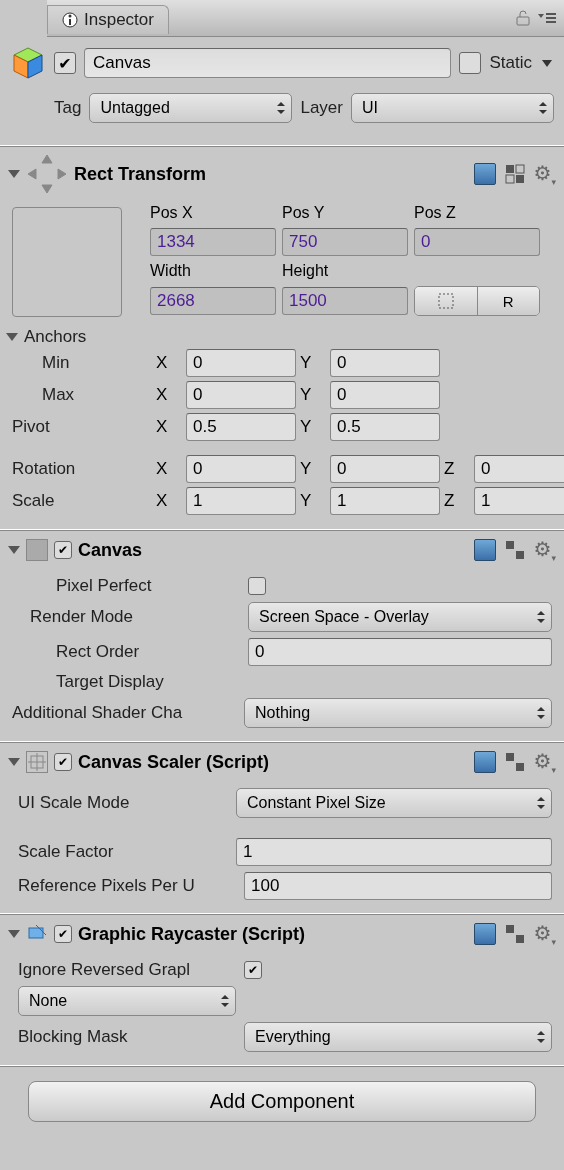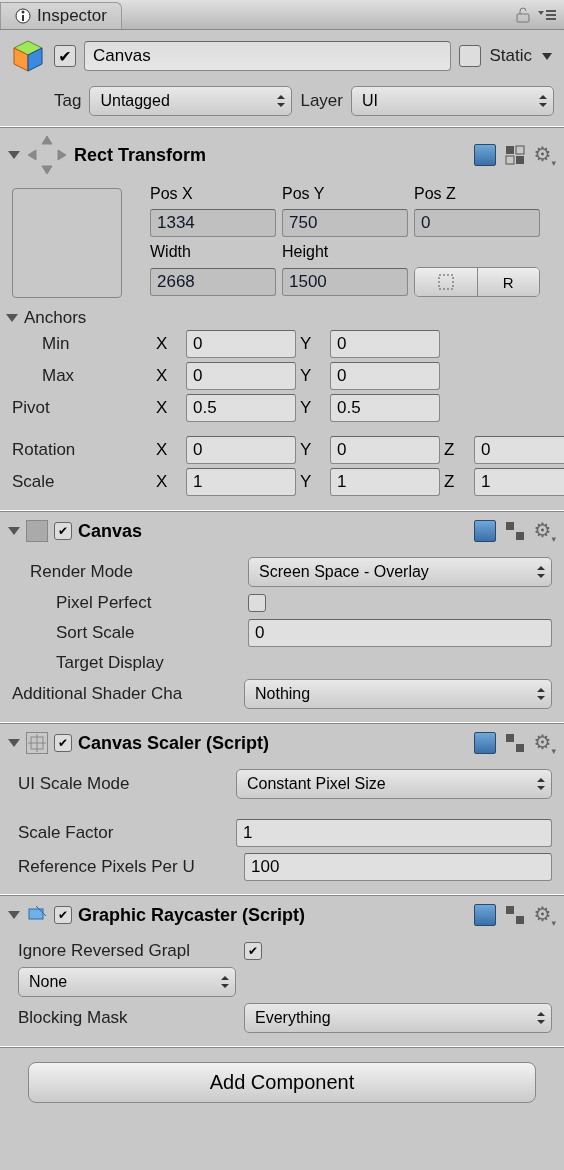--- a/index.html
+++ b/index.html
@@ -6,24 +6,26 @@
   body {
     width: 564px;
     height: 1170px;
     background: #c8c8c8;
     font-family: "Lucida Grande", Arial, sans-serif;
     font-size: 16px;
     color: #000;
     overflow: hidden;
   }
   .tab-bar {
-    height: 30px;
+    height: 37px;
     background: linear-gradient(#e0e0e0, #b8b8b8);
     border-bottom: 1px solid #888;
     display: flex;
+    align-items: center;
+    margin-left: 47px;
   }
   .tab {
     background: linear-gradient(#d6d6d6, #c2c2c2);
     border: 1px solid #999;
     border-bottom: none;
     padding: 4px 14px;
     display: flex;
     align-items: center;
     gap: 6px;
     border-top-right-radius: 6px;
@@ -101,21 +103,21 @@
   .dropdown .arr-down {
     position: absolute;
     right: 6px;
     bottom: 8px;
     border-left: 4px solid transparent;
     border-right: 4px solid transparent;
     border-top: 4px solid #333;
   }
   .tag-layer-row {
     background: #c8c8c8;
-    padding: 4px 10px 10px 54px;
+    padding: 4px 10px 22px 54px;
     display: flex;
     align-items: center;
     gap: 8px;
   }
   .lbl { font-size: 17px; color: #222; }
   .lbl.dim { color: #888; }
 
   .section-sep {
     height: 2px;
     background: #888;
@@ -180,21 +182,21 @@
     border: 1px solid #888;
     border-top-color: #666;
     border-radius: 3px;
     padding: 3px 6px;
     font-size: 17px;
     height: 28px;
     width: 100%;
   }
   .num-input.ro {
     background: #c0c0c0;
-    color: #0f172a;
+    color: #4c1d95;
   }
   .btn-group {
     display: flex;
     border: 1px solid #888;
     border-radius: 5px;
     overflow: hidden;
     height: 30px;
   }
   .btn-group > div {
     flex: 1;
@@ -457,33 +459,33 @@
   <div class="comp-icons">
     <div class="help-book"></div>
     <svg width="22" height="22">
         <rect x="2" y="2" width="8" height="8" fill="#555"></rect>
         <rect x="12" y="12" width="8" height="8" fill="#555"></rect>
       </svg>
     <span class="gear">⚙<sub style="font-size:9px">▾</sub></span>
   </div>
 </div>
 <div class="kv-rows">
+  <div class="kv-row" style="padding-left:26px;grid-template-columns:184px 1fr">
+    <span class="lbl">Pixel Perfect</span>
+    <div class="check small"></div>
+  </div>
   <div class="kv-row">
     <span class="lbl">Render Mode</span>
     <div class="dropdown">
         <span>Screen Space - Overlay</span>
         <span class="arr-down"></span>
       </div>
   </div>
   <div class="kv-row" style="padding-left:26px;grid-template-columns:184px 1fr">
-    <span class="lbl">Pixel Perfect</span>
-    <div class="check small"></div>
-  </div>
-  <div class="kv-row" style="padding-left:26px;grid-template-columns:184px 1fr">
-    <span class="lbl">Sort Scale</span>
+    <span class="lbl">Rect Order</span>
     <input class="num-input" value="0" style="">
   </div>
   <div class="kv-row" style="padding-left:26px;grid-template-columns:184px 1fr">
     <span class="lbl">Target Display</span>
   </div>
   <div class="kv-row-wide">
     <span class="lbl">Additional Shader Cha</span>
     <div class="dropdown">
         <span>Nothing</span>
         <span class="arr-down"></span>

